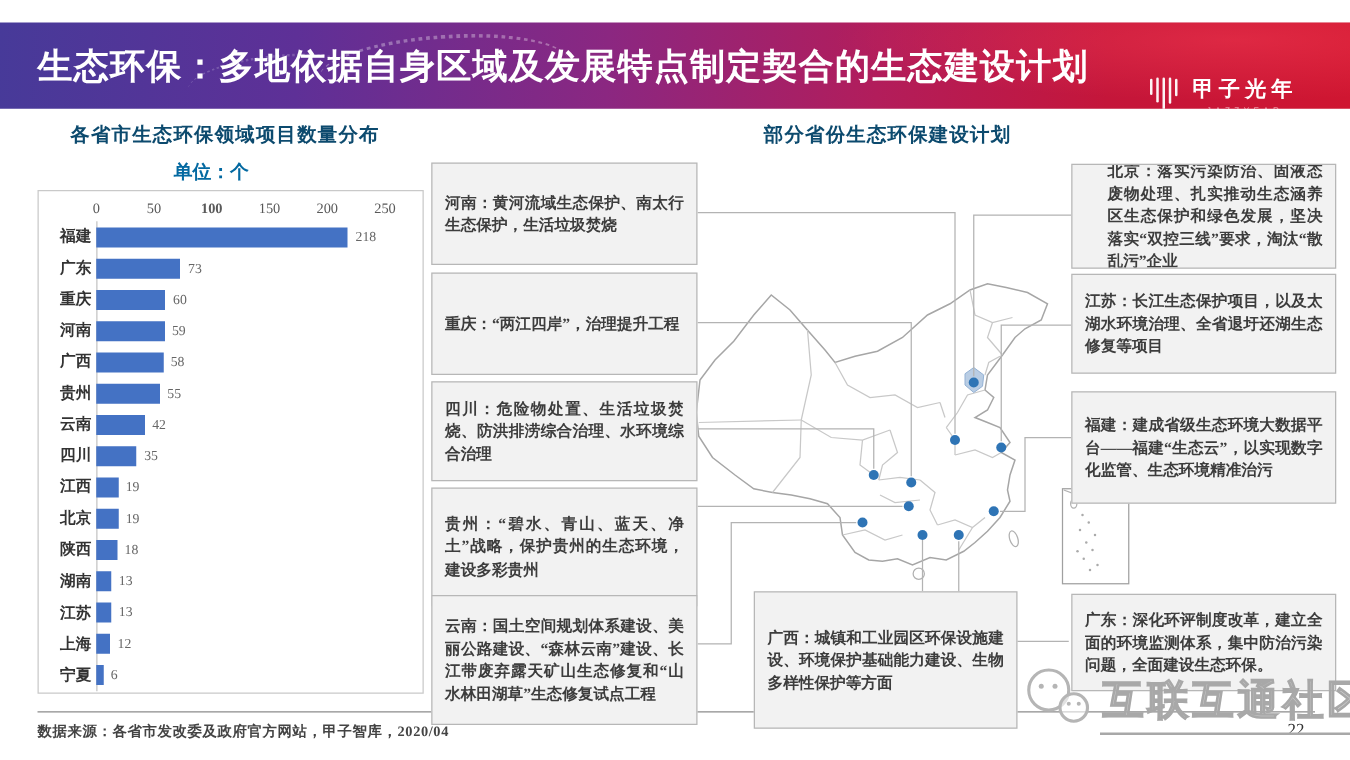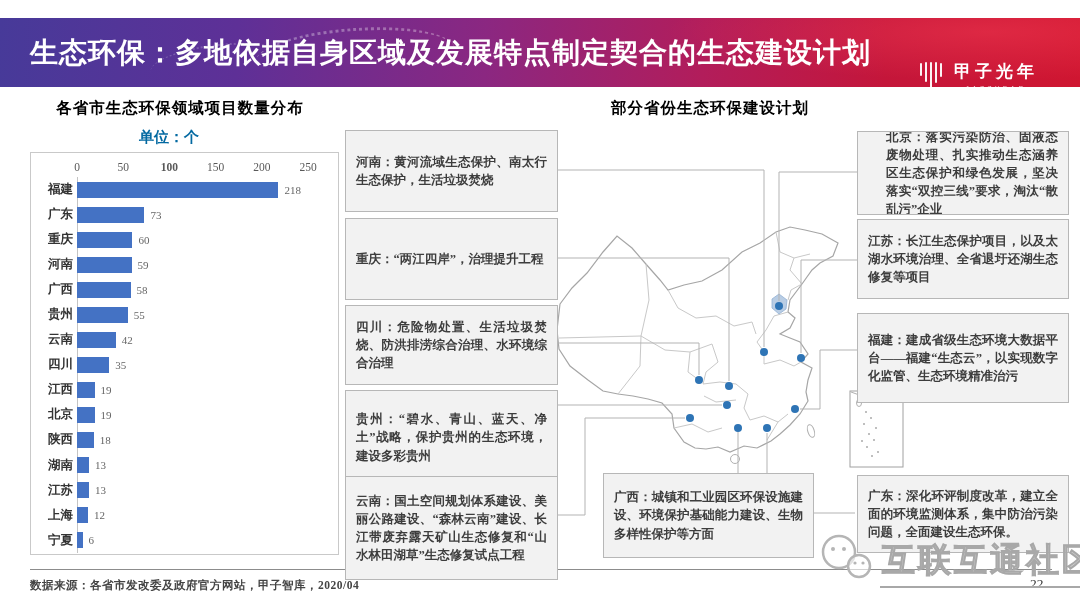--- a/index.html
+++ b/index.html
@@ -23,21 +23,21 @@
   #header-title{
     position:absolute;left:30px;top:0;height:69px;line-height:69px;z-index:2;
     color:#ffffff;font-family:"Liberation Sans","DejaVu Sans",sans-serif;
     font-weight:bold;font-size:28px;letter-spacing:1px;white-space:nowrap;
   }
   #logo{position:absolute;right:42px;top:14px;z-index:2;display:flex;align-items:center;gap:9px;margin-top:28px;}
   #logo-texts{display:flex;flex-direction:column;align-items:center;}
   #logo-name{color:#fff;font-size:17px;font-weight:bold;letter-spacing:4px;white-space:nowrap;}
   #logo-sub{color:rgba(255,255,255,0.75);font-size:6.5px;letter-spacing:3.5px;margin-top:2px;font-family:"Liberation Sans",sans-serif;}
   
-  .sec-title{position:absolute;font-weight:bold;font-size:15.5px;color:#000000;text-align:center;letter-spacing:1px;}
+  .sec-title{position:absolute;font-weight:bold;font-size:15.5px;color:#0c4a6e;text-align:center;letter-spacing:1px;}
   #left-title{left:30px;top:98px;width:300px;}
   #right-title{left:580px;top:98px;width:260px;}
   #unit-label{position:absolute;left:30px;top:128px;width:278px;text-align:center;font-weight:bold;font-size:15px;color:#0369a1;}
   
   #chart-box{position:absolute;left:30px;top:152px;width:307px;height:401px;border:1px solid #c9c9c9;background:#fff;}
   .tick{position:absolute;top:8px;transform:translateX(-50%);font-size:11.5px;color:#595959;}
   #axis-line{position:absolute;left:46px;top:24px;height:376px;width:1px;background:#c4c4c4;}
   #bar-rows{position:absolute;left:0;top:24px;right:0;}
   .bar-row{display:flex;align-items:center;height:25.05px;}
   .bar-label{width:42px;flex:none;text-align:right;font-weight:bold;font-size:12.5px;color:#333;}
@@ -53,21 +53,21 @@
   }
   #box-henan    {left:345px;top:130px;width:213px;height:82px;}
   #box-chongqing{left:345px;top:218px;width:213px;height:82px;}
   #box-sichuan  {left:345px;top:305px;width:213px;height:80px;}
   #box-guizhou  {left:345px;top:390px;width:213px;height:95px;}
   #box-yunnan   {left:345px;top:476px;width:213px;height:104px;}
   #box-beijing  {left:857px;top:131px;width:212px;height:84px;padding-left:28px;}
   #box-jiangsu  {left:857px;top:219px;width:212px;height:80px;}
   #box-fujian   {left:857px;top:313px;width:212px;height:90px;}
   #box-guangdong{left:857px;top:475px;width:212px;height:78px;}
-  #box-guangxi  {left:603px;top:473px;width:211px;height:85px;}
+  #box-guangxi  {left:603px;top:473px;width:211px;height:110px;}
   
   #map-svg{position:absolute;left:0;top:0;z-index:1;pointer-events:none;}
   
   #footer-line{position:absolute;left:30px;top:569px;width:1022px;height:1px;background:#8c8c8c;}
   #source-text{position:absolute;left:30px;top:578px;font-weight:bold;font-size:11.5px;color:#444;letter-spacing:0.5px;}
   #page-num{position:absolute;left:1030px;top:576px;font-size:13.5px;color:#333;}
   
   #watermark{position:absolute;left:816px;top:530px;display:flex;align-items:flex-end;gap:4px;z-index:9;pointer-events:none;}
   #wm-text{
     font-weight:bold;font-size:33px;letter-spacing:3px;white-space:nowrap;

